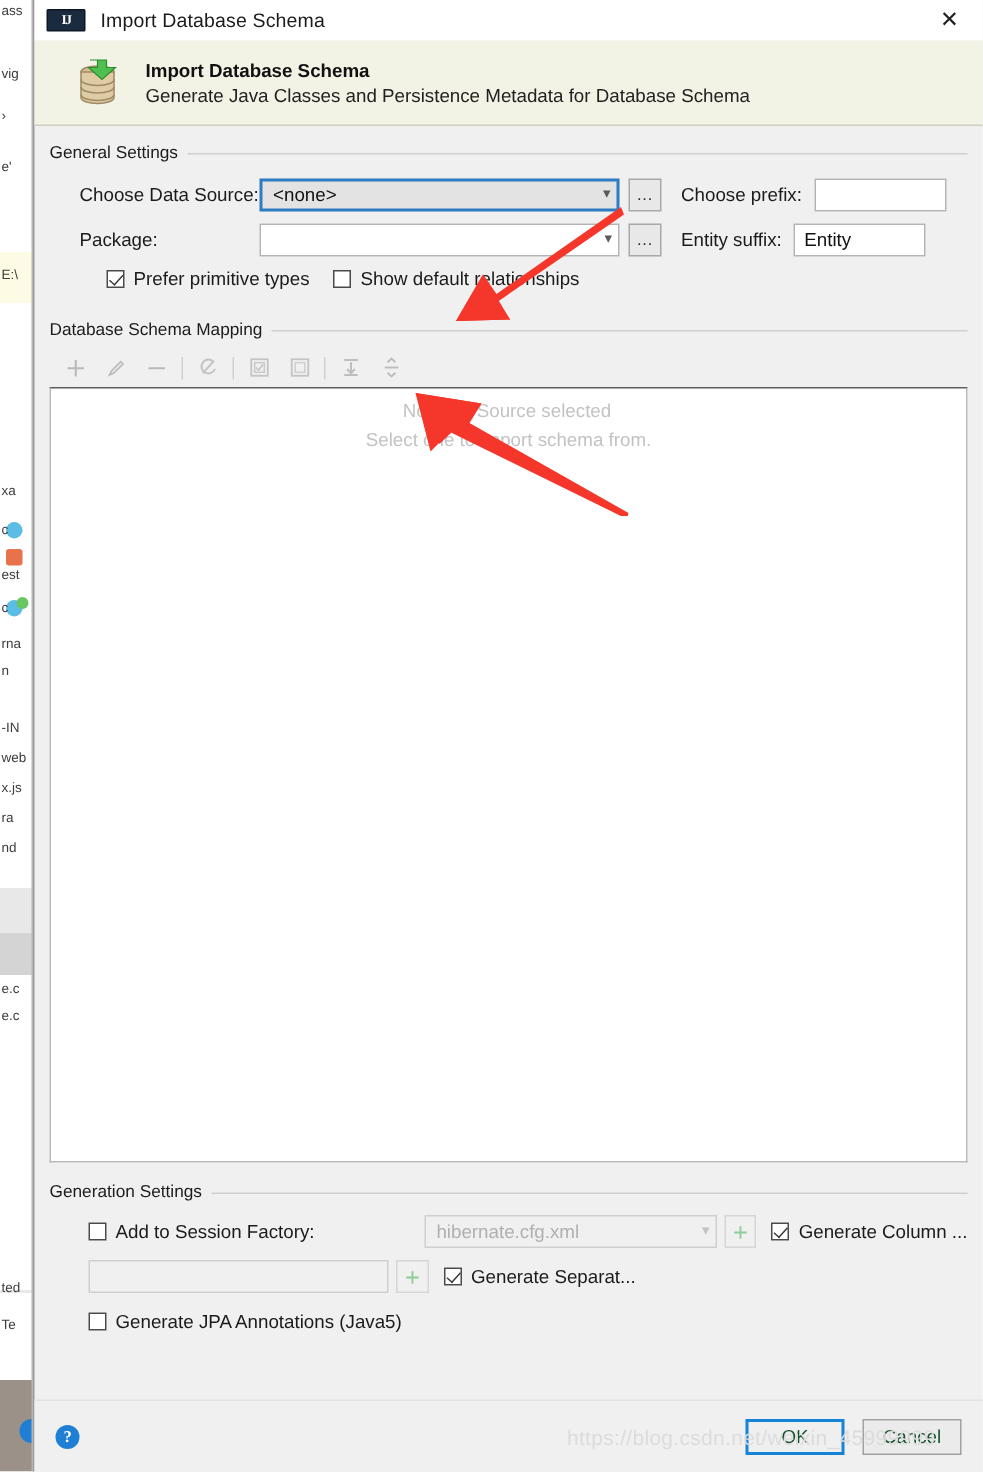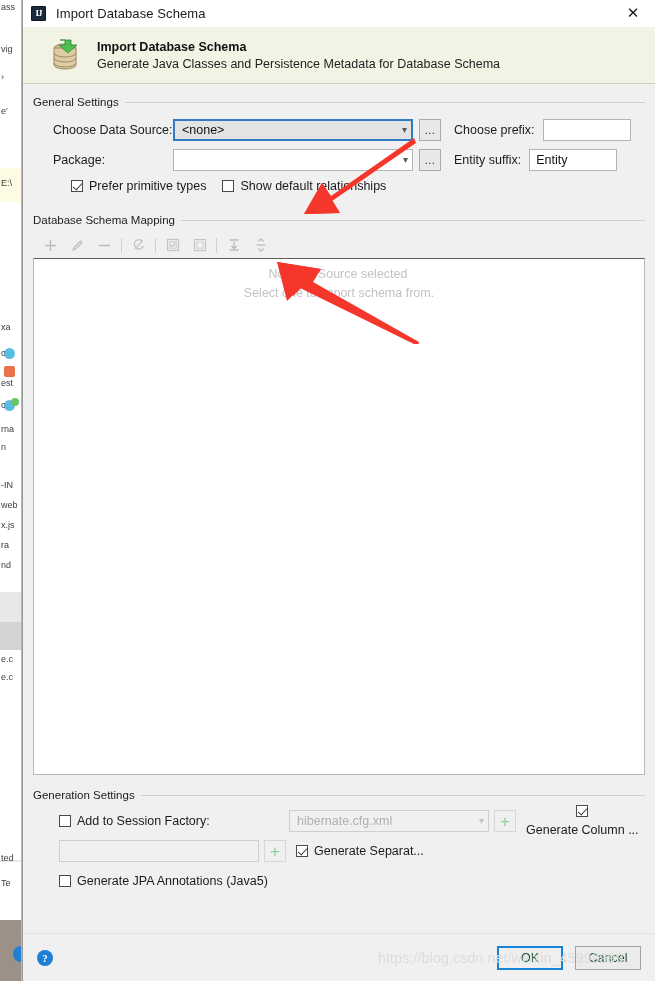--- a/index.html
+++ b/index.html
@@ -35,21 +35,21 @@
   }
 
   
   #titlebar {
     height: 27px; background: #ffffff;
     display: flex; align-items: center;
     padding: 0 0 0 8px; flex: none;
     border-bottom: 1px solid #ffffff;
   }
   #ij-icon {
-    width: 15px; height: 15px; flex: none; position: relative;
+    width: 26px; height: 15px; flex: none; position: relative;
     background: #1a2a3f; border: 1px solid #0e1724; border-radius: 1px;
     display: flex; align-items: center; justify-content: center;
   }
   #ij-icon .glyph { color: #ffffff; font-size: 9px; font-weight: bold; font-family: "Liberation Serif", serif; letter-spacing: -1px; line-height: 1; }
   #title-text {
     margin-left: 10px; font-size: 13px; color: #1b1b1b; letter-spacing: .1px;
   }
   #close-btn {
     margin-left: auto; width: 44px; height: 27px;
     display: flex; align-items: center; justify-content: center;
@@ -354,21 +354,21 @@
       <div class="row" style="padding-left:26px;margin-top:4px;">
         <div class="cb-wrap" style="width:230px;">
           <span class="cb"></span>
           <span class="cb-lbl">Add to Session Factory:</span>
         </div>
         <div class="combo disabled" style="width:200px;">
           <span>hibernate.cfg.xml</span>
           <span class="chev">▾</span>
         </div>
         <div class="plus-btn" style="margin-left:5px;">+</div>
-        <div class="cb-wrap" style="margin-left:10px;flex-direction:column;">
+        <div class="cb-wrap" style="margin-left:10px;">
           <span class="cb checked"></span>
           <span class="cb-lbl">Generate Column ...</span>
         </div>
       </div>
 
       <div class="row" style="padding-left:26px;margin-top:2px;">
         <div class="combo disabled" style="width:200px;">
           <span></span>
         </div>
         <div class="plus-btn" style="margin-left:5px;">+</div>

